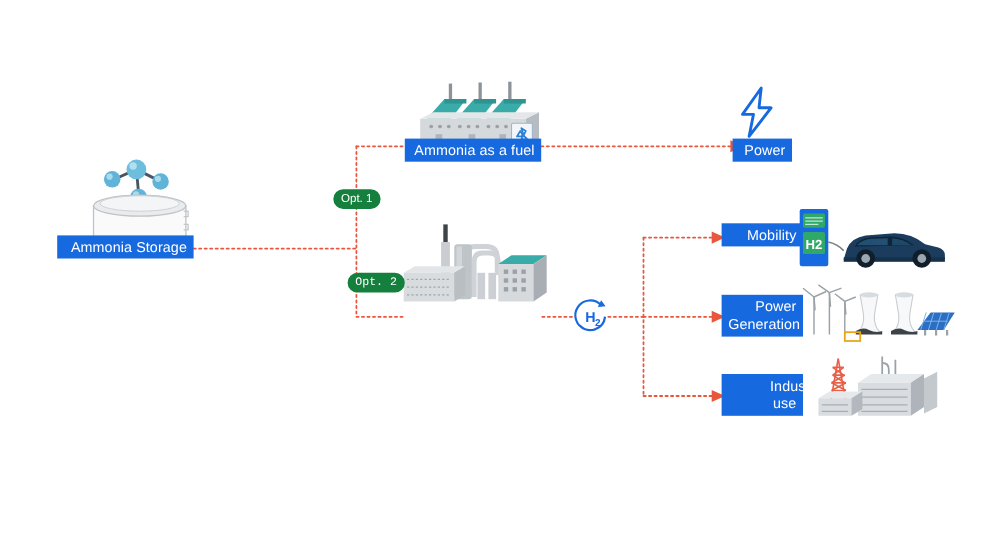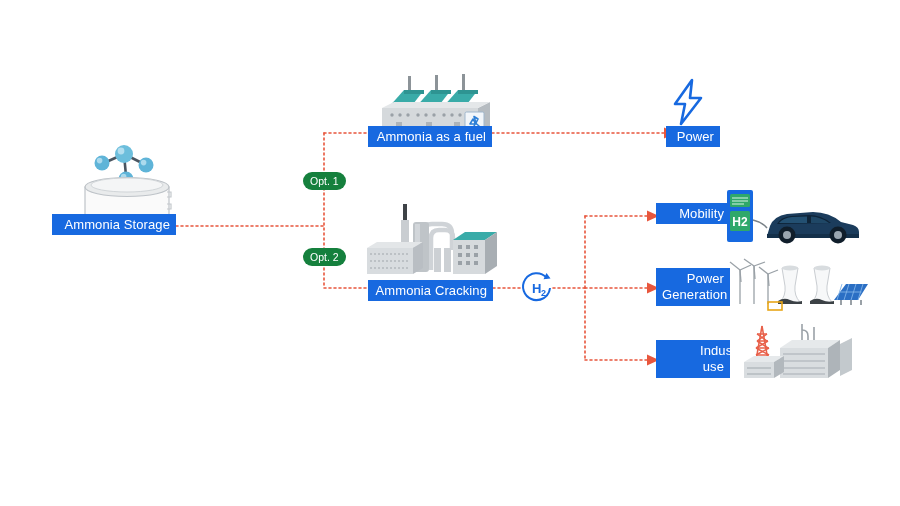--- a/index.html
+++ b/index.html
@@ -305,28 +305,27 @@
         <line x1="7" y1="52" x2="31" y2="52"></line>
     </g>
 
     <path d="M100 22 L112 16 L112 48 L100 54 Z" fill="#C3C9CD"></path>
   </svg>
 
   <div class="node-label left" style="left:52px;top:214px;width:124px;">Ammonia Storage</div>
 
   <div class="node-label" style="left:368px;top:126px;width:124px;">Ammonia as a fuel</div>
 
-  <div class="node-label" style="left:368px;top:280px;width:125px;">Ammonia Cracking</div>
 
   <div class="node-label" style="left:666px;top:126px;width:54px;">Power</div>
 
   <div class="node-label" style="left:656px;top:203px;width:74px;">Mobility</div>
 
   <div class="node-label" style="left:656px;top:268px;width:74px;line-height:16px;">Power
 Generation</div>
 
   <div class="node-label" style="left:656px;top:340px;width:74px;line-height:16px;padding-left:44px;">Industrial
 use</div>
 
   <div class="opt-badge" style="left:303px;top:172px;">Opt. 1</div>
-  <div class="opt-badge" style="left:303px;top:248px;">Opt. 2</div>
+  <div class="opt-badge" style="left:316px;top:248px;font-family:Liberation Mono, monospace;">Opt. 2</div>
 
 </div>
 
 </body></html>

